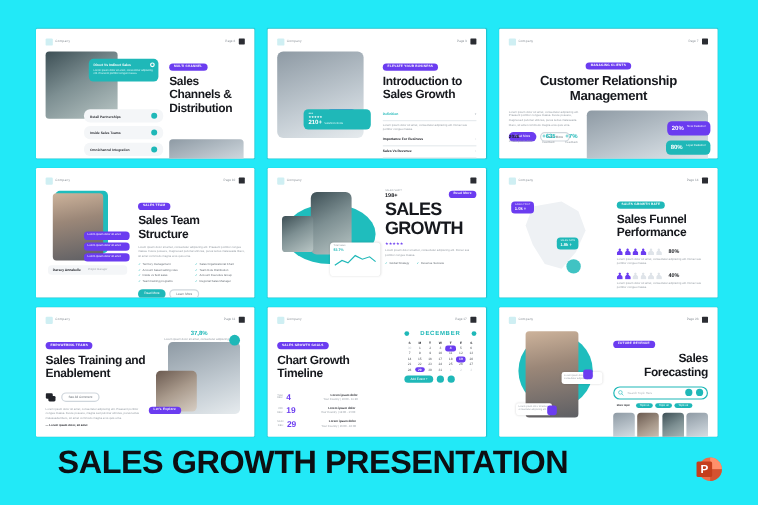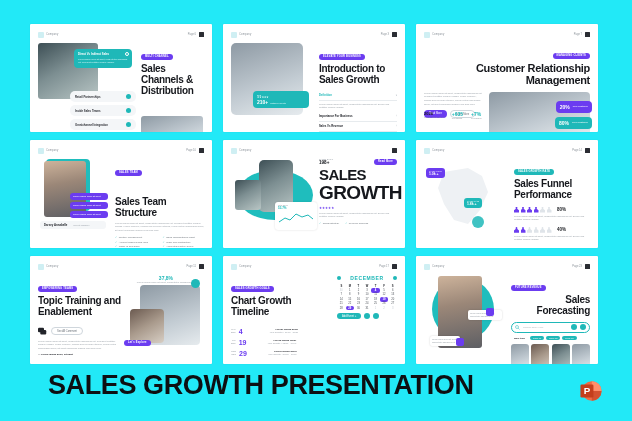--- a/index.html
+++ b/index.html
@@ -235,21 +235,21 @@
       <div class="s-head">
         <div class="logo">
           <div class="logo-mark"></div>
           <span class="logo-txt">Company</span>
         </div>
         <div class="head-right">
           <span class="pagenum">Page 7</span>
           <div class="burger"></div>
         </div>
       </div>
-      <div style="text-align:right;margin-top:3px;">
+      <div style="text-align:center;margin-top:3px;">
         <span class="badge purple">MANAGING CLIENTS</span>
         <h2 class="title lg" style="margin-top:3px;">Customer Relationship Management</h2>
       </div>
       <div style="display:flex;gap:5px;margin-top:5px;">
         <div style="width:60px;">
           <div class="para">Lorem ipsum dolor sit amet, consectetur adipiscing elit. Praesent porttitor congue massa. Fusce posuere, magna sed pulvinar ultricies, purus lectus malesuada libero, sit amet commodo magna eros quis urna.</div>
           <div style="display:flex;gap:3px;margin-top:4px;">
             <span class="pillbtn solid-p">Read More</span>
             <span class="pillbtn ghost">Learn More</span>
           </div>
@@ -304,21 +304,21 @@
             <div class="callout">Lorem ipsum dolor sit amet</div>
             <div class="callout">Lorem ipsum dolor sit amet</div>
           </div>
           <div style="position:absolute;left:2px;top:62px;background:#f4f6f8;border-radius:3px;padding:2px 4px;display:flex;gap:6px;align-items:center;width:66px;">
             <span style="font-size:2.8px;font-weight:bold;color:#22242a;">Darsey Annabelle</span>
             <span style="font-size:2.2px;color:#9aa1a8;">Project Manager</span>
           </div>
         </div>
         <div style="width:90px;">
           <span class="badge purple">SALES TEAM</span>
-          <h2 class="title" style="margin-top:20px;">Sales Team Structure</h2>
+          <h2 class="title" style="margin-top:3px;">Sales Team Structure</h2>
           <div class="para" style="margin-top:3px;">Lorem ipsum dolor sit amet, consectetur adipiscing elit. Praesent porttitor congue massa. Fusce posuere, magna sed pulvinar ultricies, purus lectus malesuada libero, sit amet commodo magna eros quis urna.</div>
           <div style="display:flex;gap:6px;margin-top:4px;">
             <div style="flex:1;">
               <div class="tick">Territory management</div>
               <div class="tick">Account-based selling roles</div>
               <div class="tick">Inside vs field sales</div>
               <div class="tick">Team training programs</div>
             </div>
             <div style="flex:1;">
               <div class="tick">Sales Organizational Chart</div>
@@ -362,21 +362,21 @@
         </div>
         <div style="width:78px;">
           <div style="display:flex;align-items:center;justify-content:space-between;">
             <div>
               <div style="font-size:2.2px;color:#9aa1a8;">SALES SHIFT</div>
               <div style="font-size:4.6px;font-weight:bold;color:#16181d;">198+</div>
             </div>
             <span class="badge purple">Read More</span>
           </div>
           <h2 class="title" style="font-size:15px;letter-spacing:-.6px;margin-top:2px;">SALES</h2>
-          <h2 class="title" style="font-size:19px;letter-spacing:-.6px;">GROWTH</h2>
+          <h2 class="title" style="font-size:15px;letter-spacing:-.6px;">GROWTH</h2>
           <div style="font-size:3.4px;color:#6b3cf0;margin-top:2px;">★★★★★</div>
           <div class="para" style="margin-top:2px;">Lorem ipsum dolor sit amet, consectetur adipiscing elit. Donec sus porttitor congue massa.</div>
           <div style="display:flex;gap:6px;margin-top:3px;">
             <div class="tick">Global Strategy</div>
             <div class="tick">Revenue Success</div>
           </div>
         </div>
       </div>
     </div>
   </div>
@@ -446,21 +446,21 @@
           <span class="logo-txt">Company</span>
         </div>
         <div class="head-right">
           <span class="pagenum">Page 11</span>
           <div class="burger"></div>
         </div>
       </div>
       <div style="display:flex;gap:6px;margin-top:4px;">
         <div style="width:86px;">
           <span class="badge purple">EMPOWERING TEAMS</span>
-          <h2 class="title" style="margin-top:3px;">Topic Training and Enablement</h2>
+          <h2 class="title" style="margin-top:3px;">Sales Training and Enablement</h2>
           <div style="display:flex;align-items:center;gap:4px;margin-top:9px;">
             <svg width="9" height="9" viewBox="0 0 12 12">
               <rect x="0" y="1" width="8" height="6" rx="1.5" fill="#22242a"></rect>
               <rect x="3" y="4" width="8" height="6" rx="1.5" fill="#22242a"></rect>
             </svg>
             <span class="pillbtn ghost">See All Comment</span>
           </div>
           <div class="para" style="margin-top:4px;">Lorem ipsum dolor sit amet, consectetur adipiscing elit. Praesent porttitor congue massa. Fusce posuere, magna sed pulvinar ultricies, purus lectus malesuada libero, sit amet commodo magna eros quis urna.</div>
           <div style="font-size:2.4px;font-weight:bold;color:#22242a;margin-top:3px;">— Lorem ipsum dolor, sit amet</div>
         </div>

